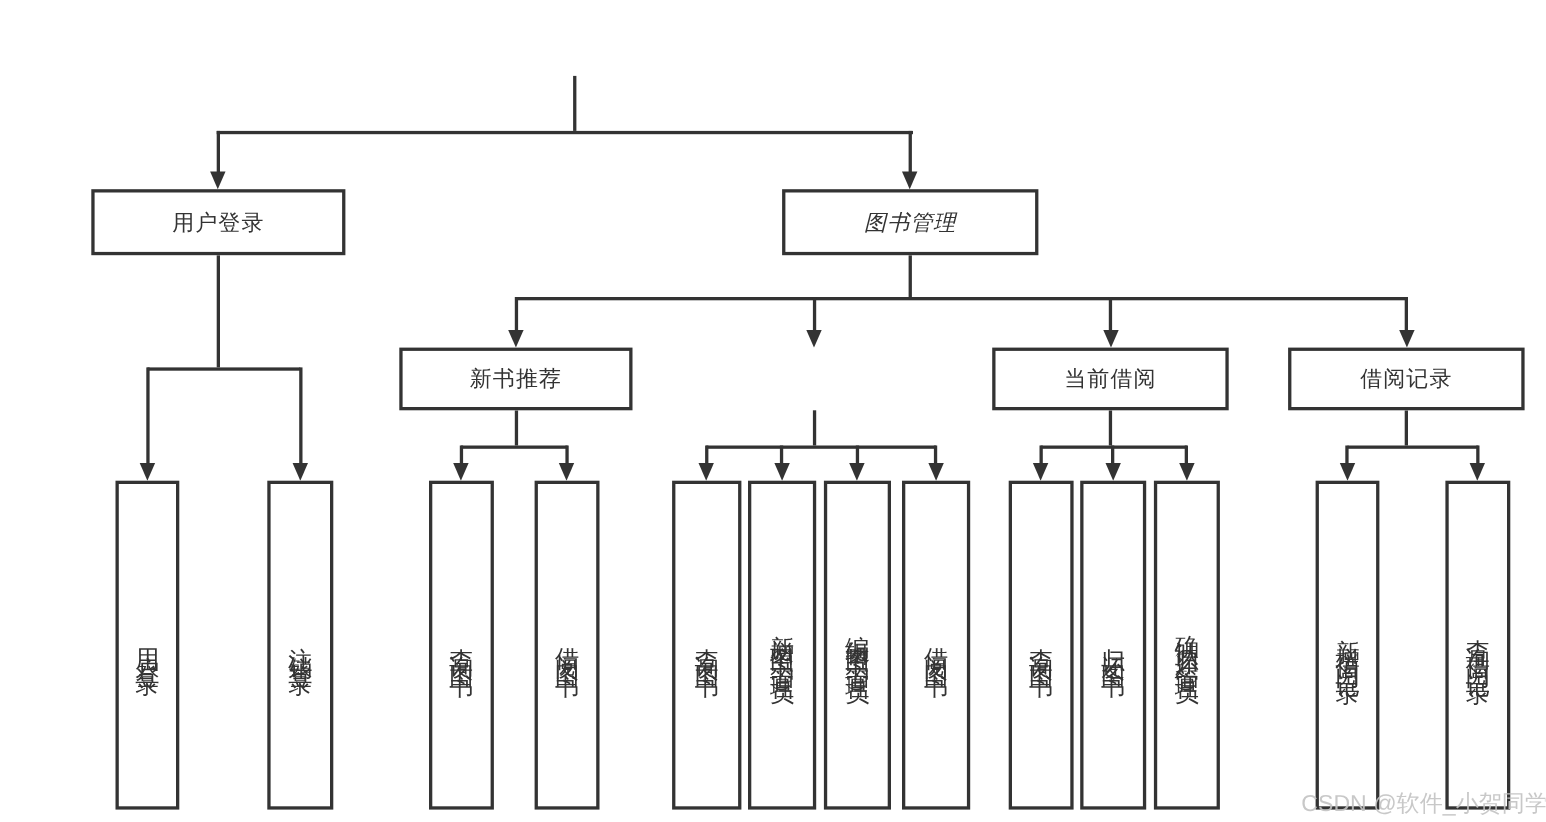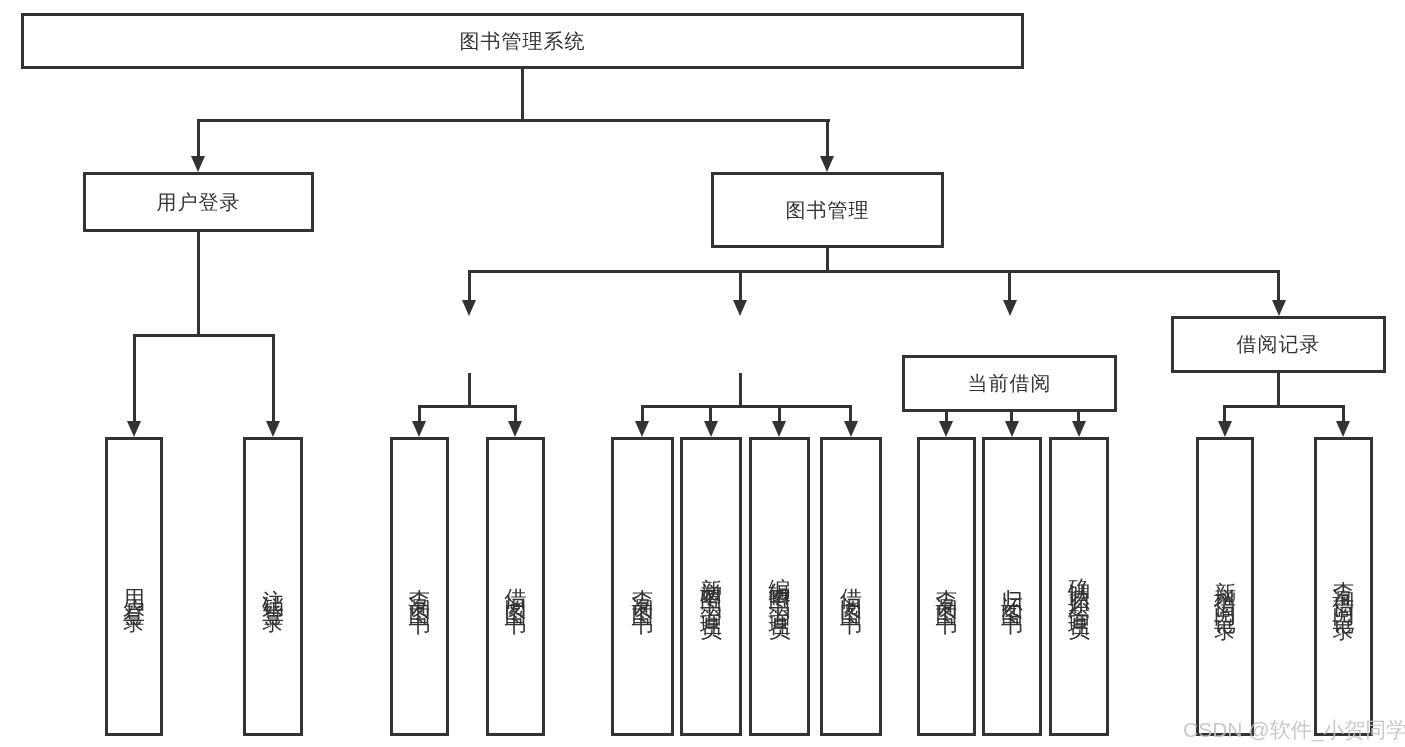--- a/index.html
+++ b/index.html
@@ -41,51 +41,51 @@
   .watermark{
     position:absolute;left:1183px;top:716px;z-index:5;
     color:var(--wm);font-size:21px;white-space:nowrap;opacity:.9;
   }
 </style>
 </head>
 <body>
 
 <div class="stage">
 
-  <div class="box" style="left:21px;top:13px;width:1003px;height:56px;">图书管理系统</div>
 
   <div class="vline" style="left:521px;top:69px;height:50px;"></div>
   <div class="hline" style="left:197px;top:119px;width:633px;"></div>
   <div class="vline" style="left:197px;top:119px;height:38px;"></div>
   <div class="ah" style="left:191px;top:156px;"></div>
   <div class="vline" style="left:826px;top:119px;height:38px;"></div>
   <div class="ah" style="left:820px;top:156px;"></div>
 
   <div class="box" style="left:83px;top:172px;width:231px;height:60px;">用户登录</div>
-  <div class="box" style="left:711px;top:172px;width:233px;height:76px;">图书管理</div>
+  <div class="box" style="left:711px;top:172px;width:233px;height:60px;font-style:italic;">图书管理</div>
 
   <div class="vline" style="left:197px;top:232px;height:102px;"></div>
   <div class="hline" style="left:134px;top:334px;width:139px;"></div>
   <div class="vline" style="left:133px;top:334px;height:87px;"></div>
   <div class="ah" style="left:127px;top:421px;"></div>
   <div class="vline" style="left:272px;top:334px;height:87px;"></div>
   <div class="ah" style="left:266px;top:421px;"></div>
 
   <div class="vline" style="left:826px;top:232px;height:38px;"></div>
   <div class="hline" style="left:469px;top:270px;width:810px;"></div>
   <div class="vline" style="left:468px;top:270px;height:30px;"></div>
   <div class="ah" style="left:462px;top:300px;"></div>
   <div class="vline" style="left:739px;top:270px;height:30px;"></div>
   <div class="ah" style="left:733px;top:300px;"></div>
   <div class="vline" style="left:1008px;top:270px;height:30px;"></div>
   <div class="ah" style="left:1003px;top:300px;"></div>
   <div class="vline" style="left:1277px;top:270px;height:30px;"></div>
   <div class="ah" style="left:1272px;top:300px;"></div>
 
-  <div class="box" style="left:902px;top:316px;width:215px;height:57px;margin-top:39px;">当前借阅</div>
+  <div class="box" style="left:363px;top:316px;width:212px;height:57px;">新书推荐</div>
+  <div class="box" style="left:902px;top:316px;width:215px;height:57px;">当前借阅</div>
   <div class="box" style="left:1171px;top:316px;width:215px;height:57px;">借阅记录</div>
 
   <div class="vline" style="left:468px;top:373px;height:32px;"></div>
   <div class="hline" style="left:419px;top:405px;width:97px;"></div>
   <div class="vline" style="left:418px;top:405px;height:16px;"></div>
   <div class="ah" style="left:412px;top:421px;"></div>
   <div class="vline" style="left:514px;top:405px;height:16px;"></div>
   <div class="ah" style="left:508px;top:421px;"></div>
 
   <div class="vline" style="left:739px;top:373px;height:32px;"></div>

